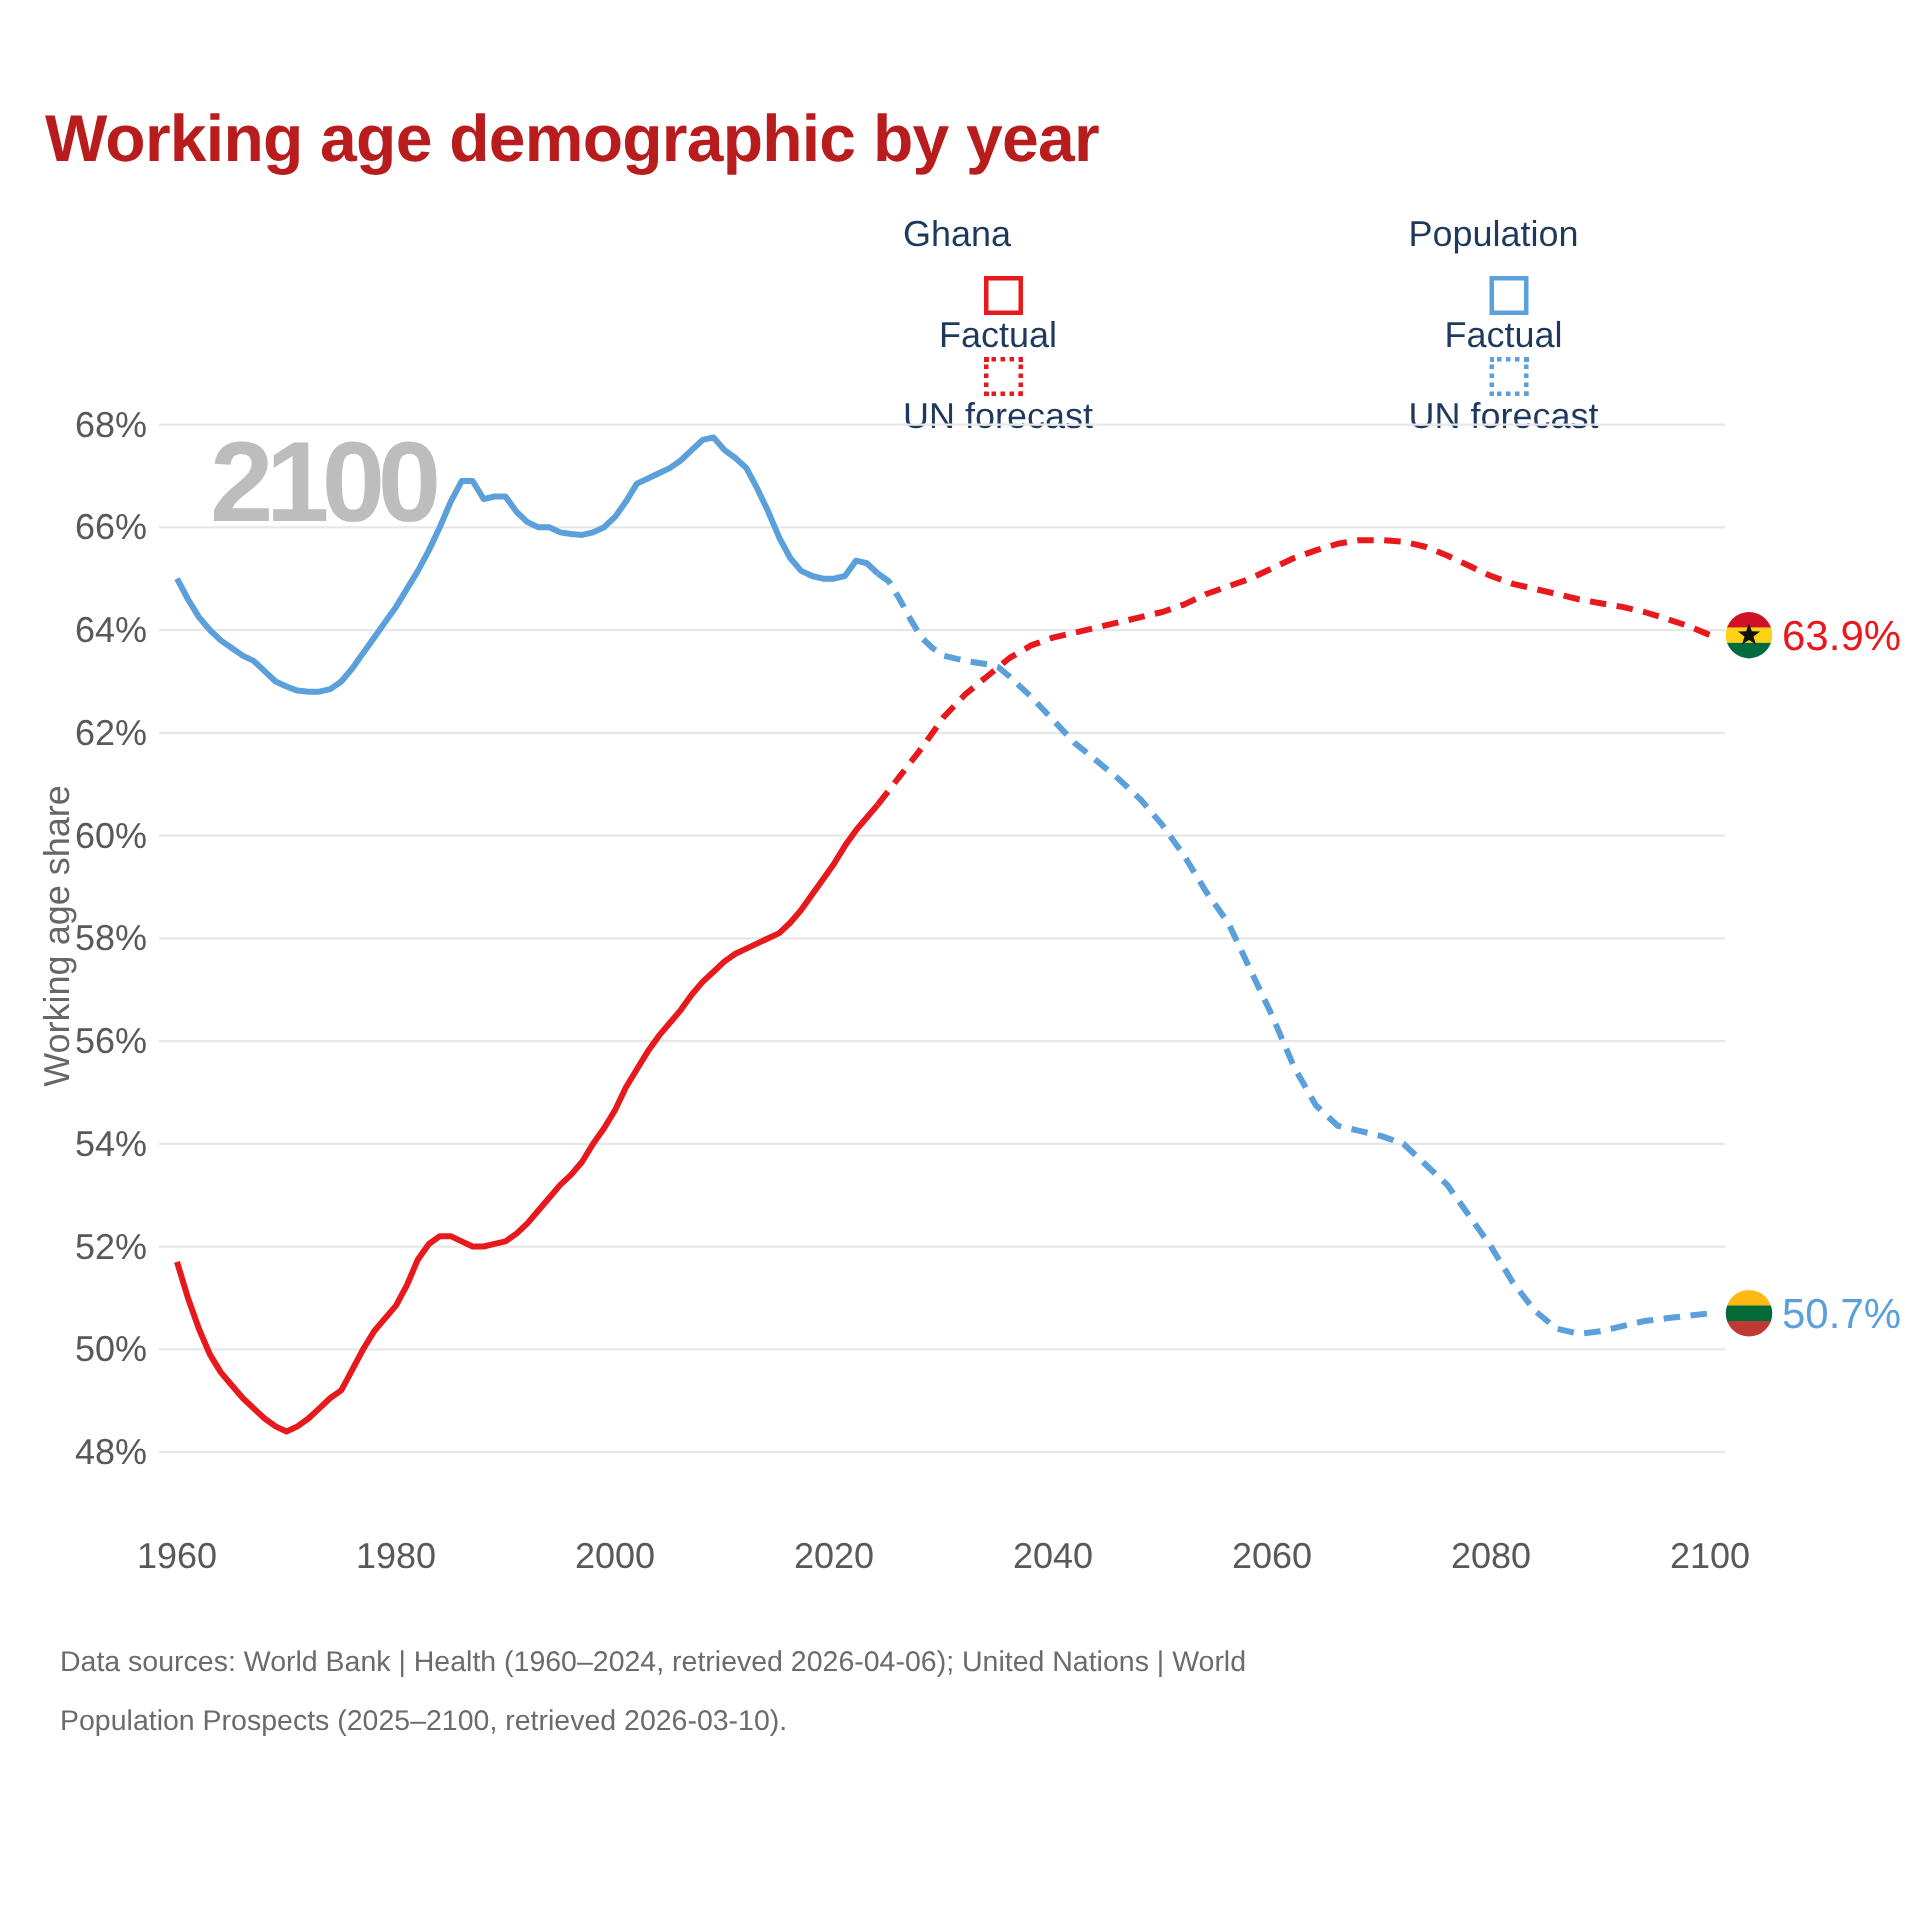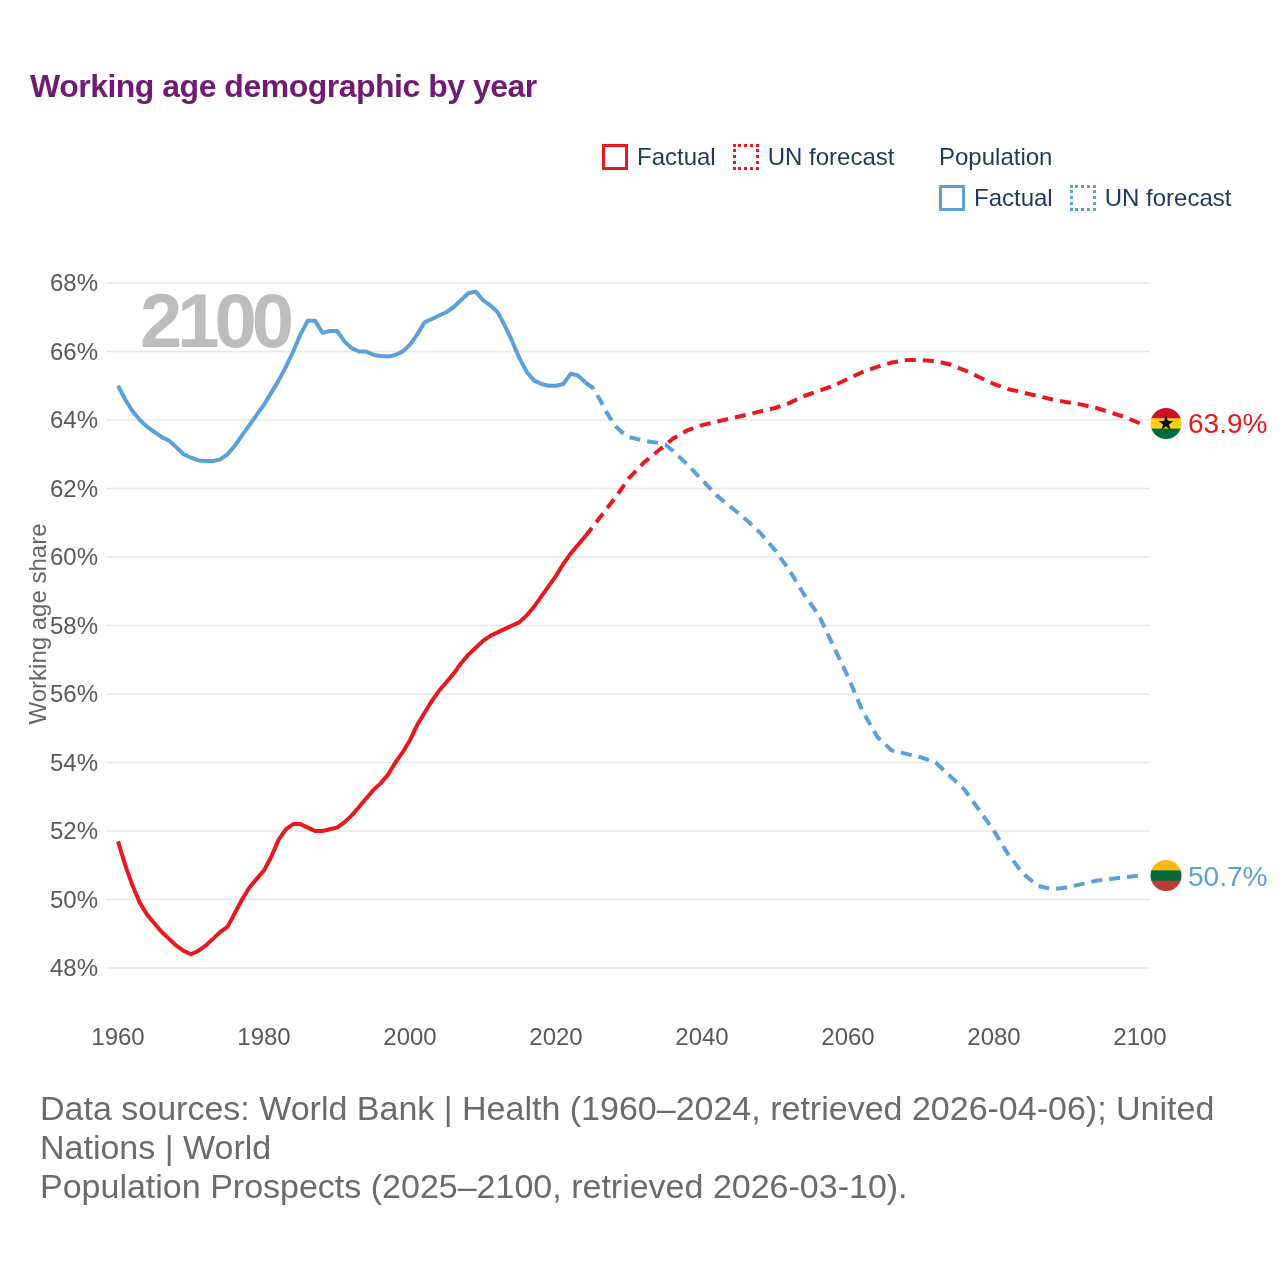--- a/index.html
+++ b/index.html
@@ -1,45 +1,46 @@
 <!DOCTYPE html>
 <html><head>
 <meta charset="utf-8">
 <style>
   html,body{margin:0;padding:0;background:#ffffff;}
   .page{position:relative;width:1280px;height:1280px;background:#ffffff;overflow:hidden;
         font-family:"Liberation Sans","DejaVu Sans",sans-serif;}
-  .title{position:absolute;left:30px;top:68px;font-size:32px;font-weight:700;
-         color:#701a75;letter-spacing:-0.5px;}
+  .title{position:absolute;left:30px;top:68px;font-size:44px;font-weight:700;
+         color:#b91c1c;letter-spacing:-0.5px;}
   .legend{position:absolute;top:143px;left:0;width:1280px;height:80px;}
   .legend-group{position:absolute;top:0;}
   #legend-group-0{left:602px;}
   #legend-group-1{left:939px;}
   .legend-title{font-size:24px;color:#1d3a5e;margin-bottom:13px;}
-  .legend-row{display:flex;align-items:center;}
+  .legend-row{display:flex;align-items:center;flex-direction:column;}
   .swatch{width:20px;height:20px;margin-right:9px;flex:none;background:#fff;}
   .swatch.solid{border:3px solid #000;}
   .swatch.dotted{border:3px dotted #000;}
   .legend-label{font-size:24px;color:#1d3a5e;margin-right:17px;white-space:nowrap;}
   #chart-svg{position:absolute;left:0;top:0;}
   .watermark-text{font-size:76px;font-weight:700;fill:#bdbdbd;letter-spacing:-5px;}
   .ylabel-text{font-size:24px;fill:#666666;}
   .tick-text{font-size:24px;fill:#595959;}
   .end-label-text{font-size:28px;}
-  .footer{position:absolute;left:40px;top:1089px;font-size:34px;color:#6b6b6b;line-height:39px;}
+  .footer{position:absolute;left:40px;top:1089px;font-size:19px;color:#6b6b6b;line-height:39px;}
 </style>
 </head>
 <body>
 
 <div class="page">
 
   <div class="title">Working age demographic by year</div>
 
   <div class="legend">
     <div class="legend-group" id="legend-group-0">
+      <div class="legend-title">Ghana</div>
       <div class="legend-row">
         <span class="swatch solid" style="border-color: rgb(232, 25, 29);"></span>
         <span class="legend-label">Factual</span>
         <span class="swatch dotted" style="border-color: rgb(232, 25, 29);"></span>
         <span class="legend-label">UN forecast</span>
       </div>
     </div>
     <div class="legend-group" id="legend-group-1">
       <div class="legend-title">Population</div>
       <div class="legend-row">

